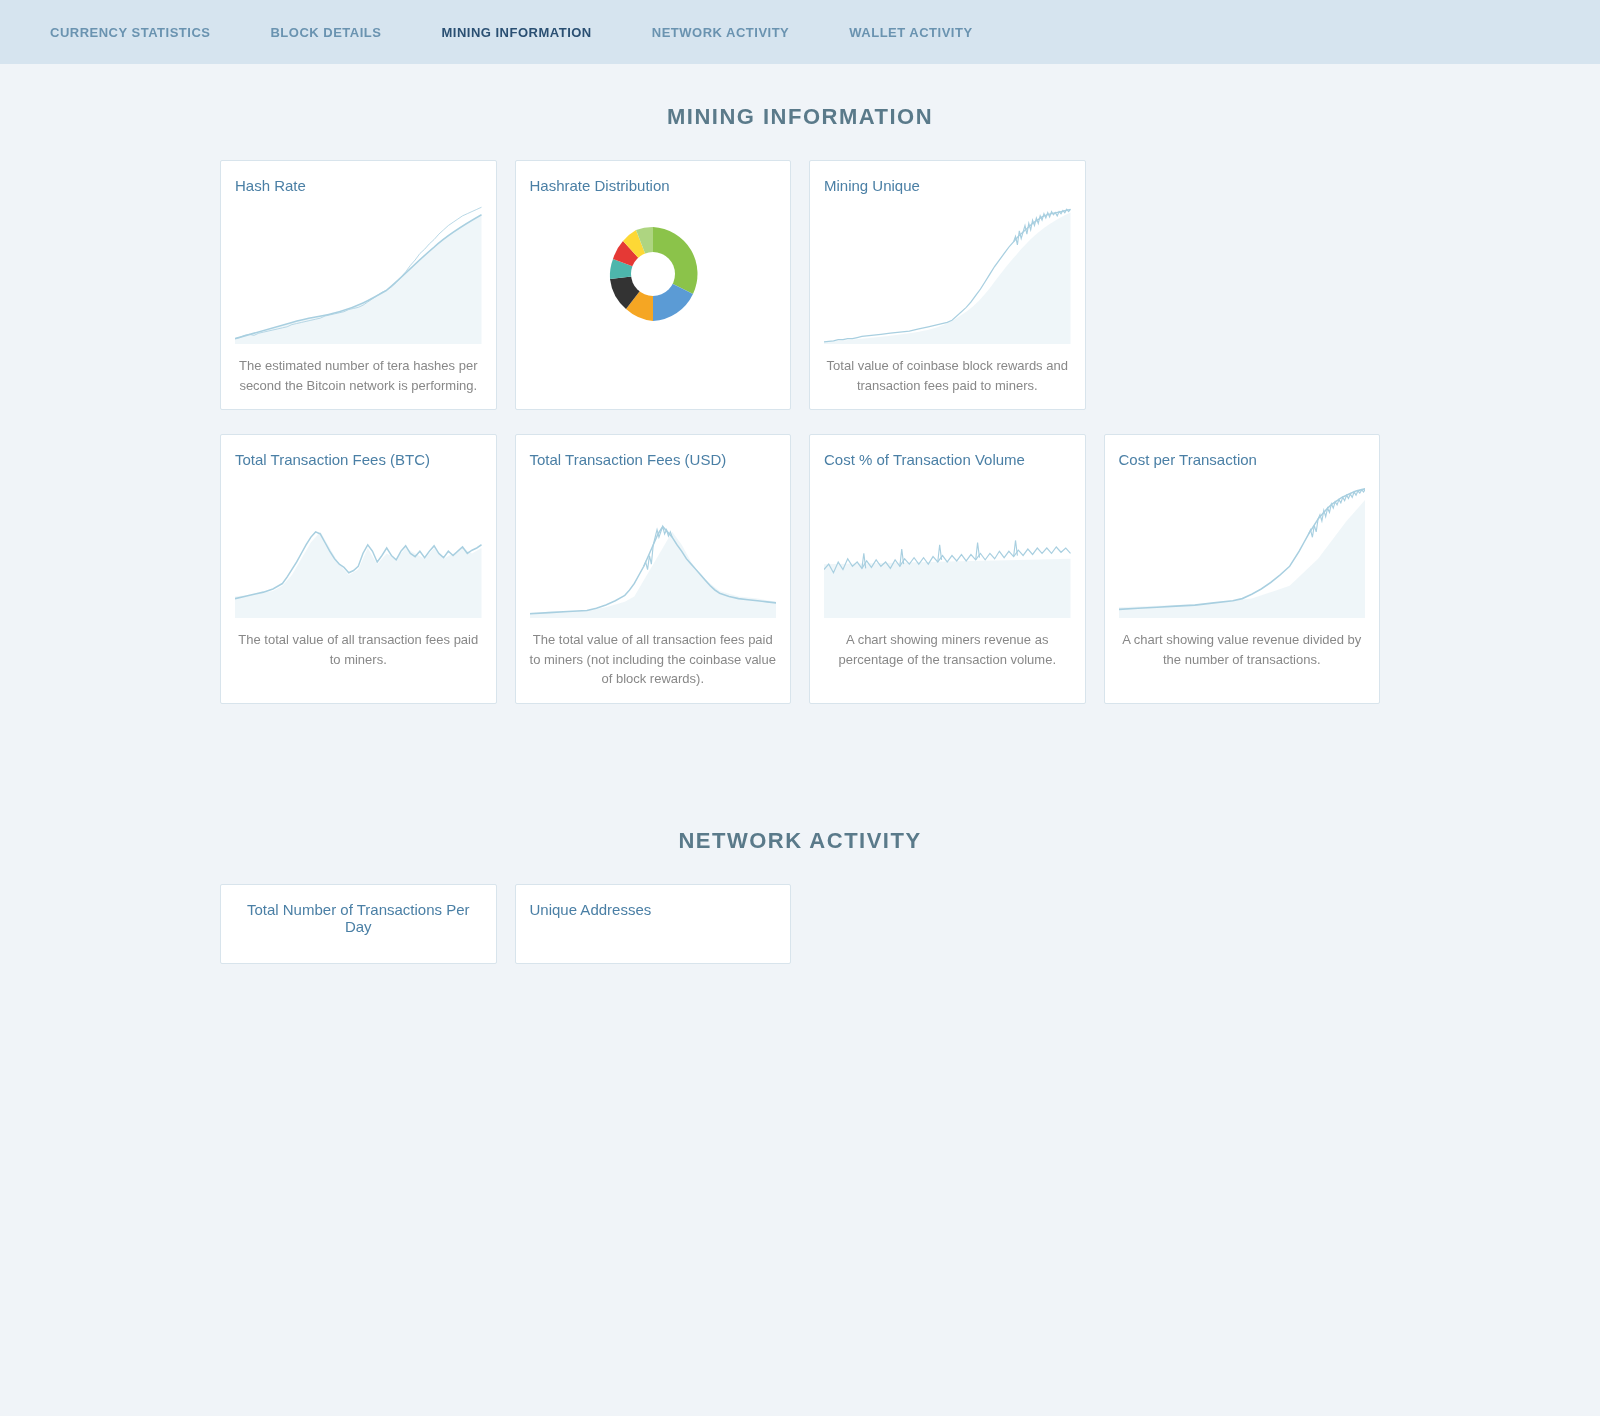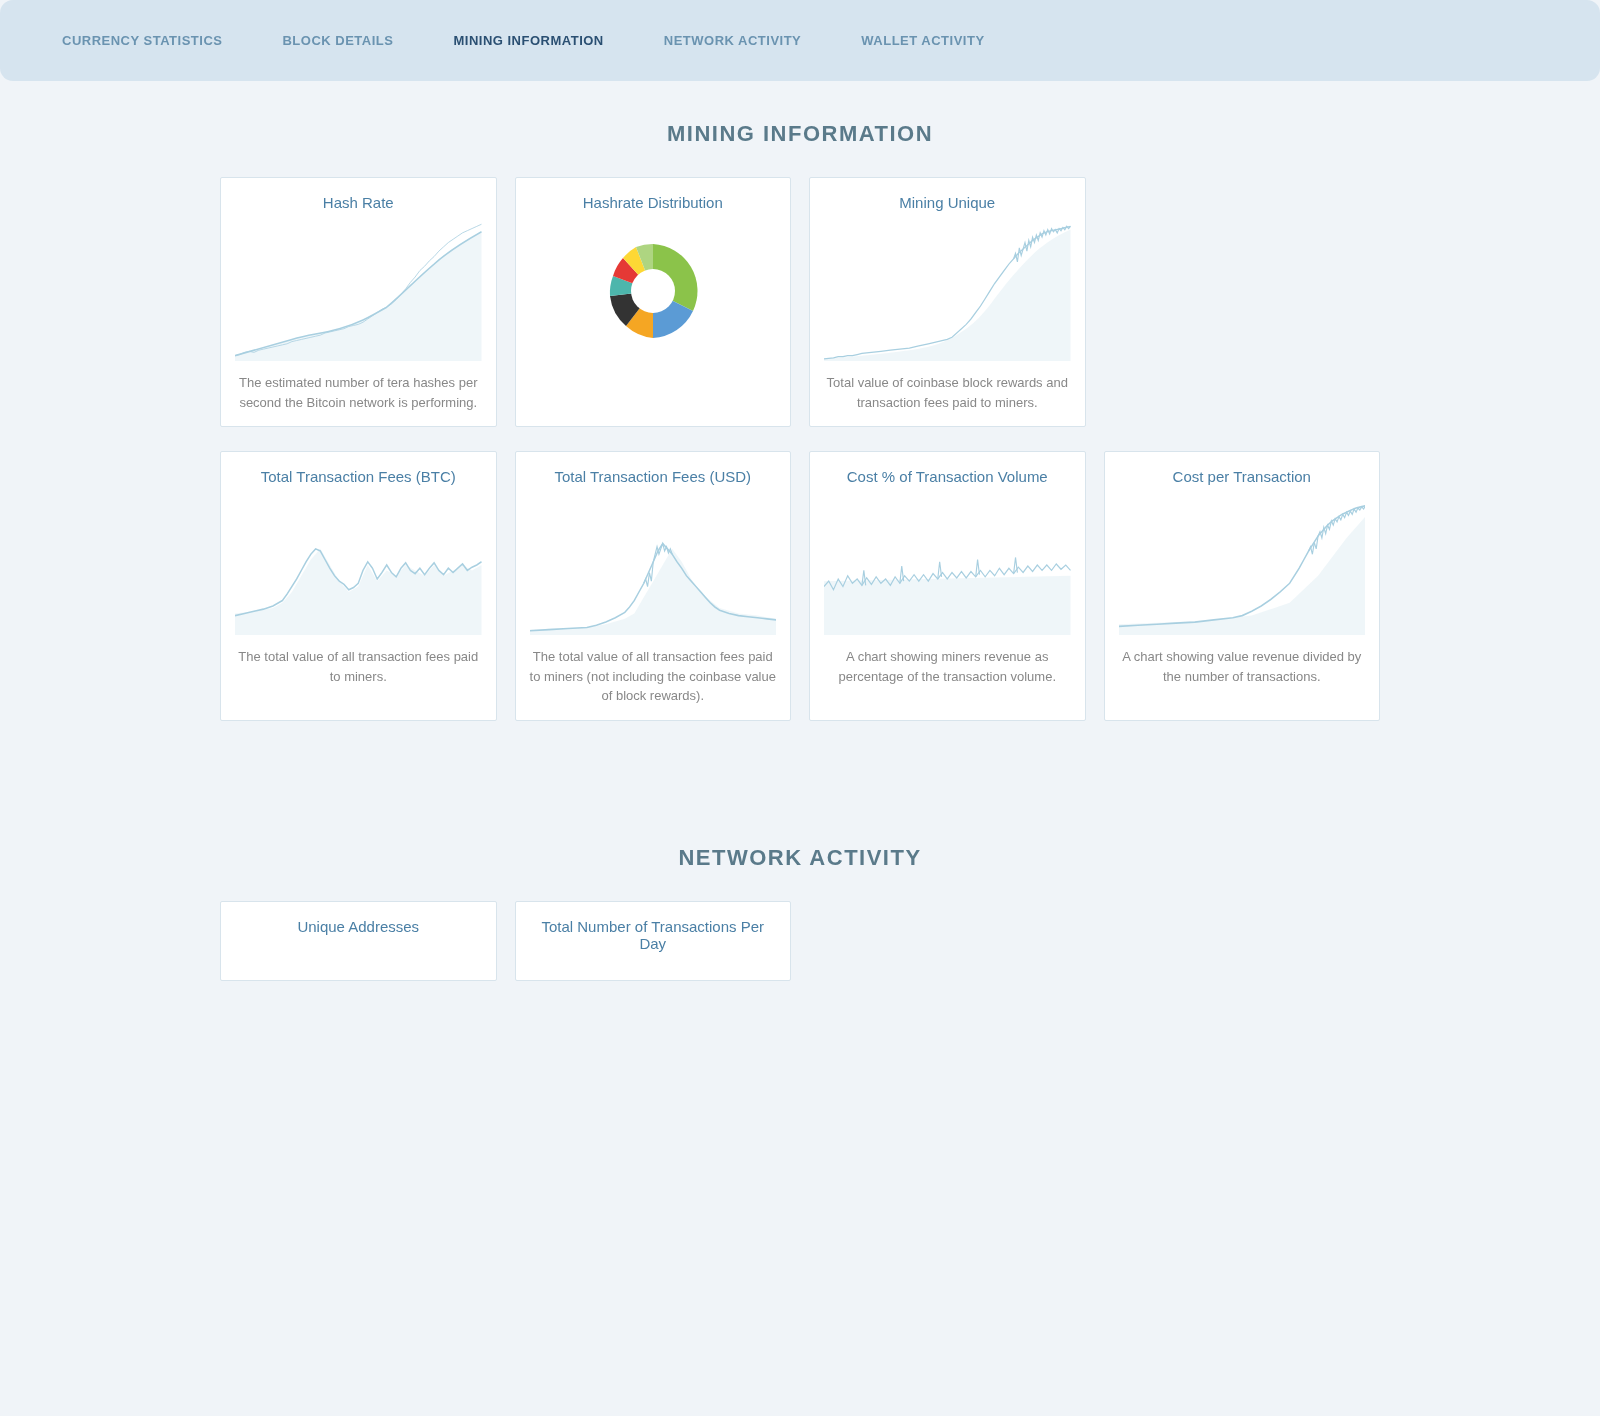--- a/index.html
+++ b/index.html
@@ -7,23 +7,22 @@
       font-family: Arial, Helvetica, sans-serif;
       background: #f0f4f8;
       color: #555;
     }
 
     
     nav {
       background: #d6e4ef;
       display: flex;
       align-items: center;
-      padding: 0 32px;
-      height: 81px;
-      border-radius: 13px;
+      padding: 0 20px;
+      height: 64px;
     }
     nav a {
       text-decoration: none;
       font-size: 13px;
       font-weight: 600;
       letter-spacing: 0.5px;
       color: #6a93b0;
       padding: 0 30px;
       text-transform: uppercase;
       cursor: pointer;
@@ -56,21 +55,21 @@
       margin: 0 auto 24px;
     }
 
     .card {
       background: #fff;
       border: 1px solid #d8e4ec;
       border-radius: 2px;
       padding: 16px 14px 14px;
       display: flex;
       flex-direction: column;
-      align-items: center;
+      align-items: flex-start;
     }
     .card-title {
       font-size: 15px;
       color: #4a7fa5;
       text-align: center;
       margin-bottom: 10px;
       font-weight: 400;
     }
     .chart-area {
       width: 100%;
@@ -235,19 +234,19 @@
       <div class="card-desc">A chart showing value revenue divided by the number of transactions.</div>
     </div>
   </div>
 </div>
 
 <div class="section network-section">
   <h2 class="section-title">NETWORK ACTIVITY</h2>
 
   <div class="card-grid">
     <div class="card card-partial">
+      <div class="card-title">Total Number of Transactions Per Day</div>
+    </div>
+    <div class="card card-partial">
       <div class="card-title">Unique Addresses</div>
-    </div>
-    <div class="card card-partial">
-      <div class="card-title">Total Number of Transactions Per Day</div>
     </div>
   </div>
 </div>
 
 </body></html>

